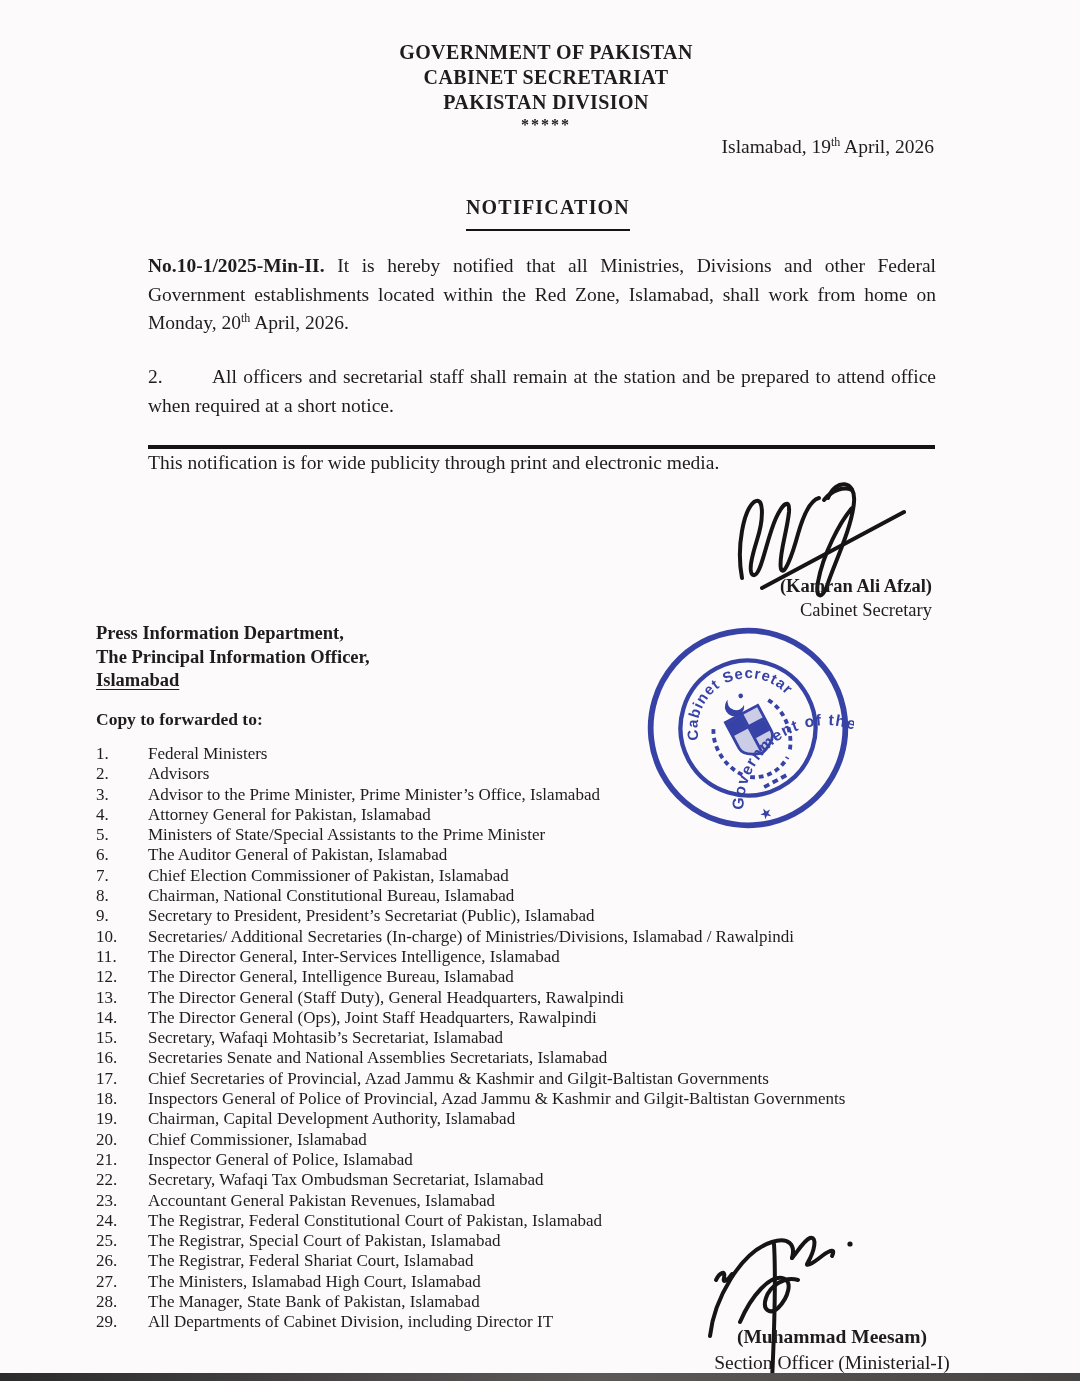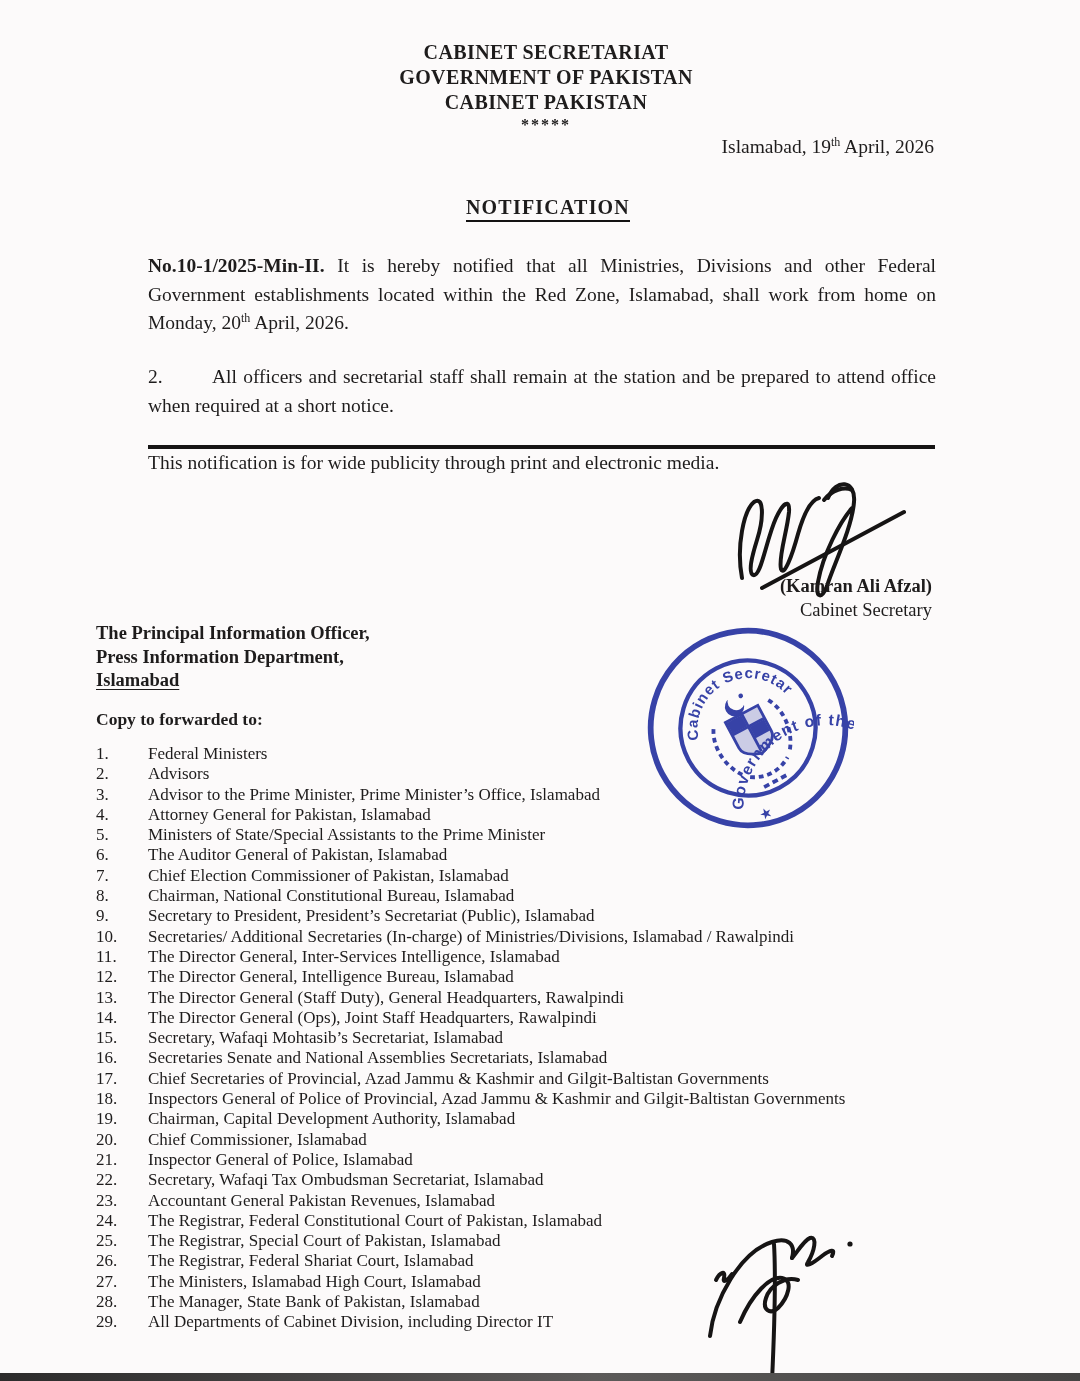--- a/index.html
+++ b/index.html
@@ -18,21 +18,21 @@
        font-size:20px;line-height:25px;letter-spacing:.4px;}
   .hdr .inner{display:inline-block;transform:translateX(6px);}
   .hdr .stars{font-size:16px;letter-spacing:2px;line-height:20px;}
   
   .dateline{top:136px;right:146px;font-size:19.5px;}
   sup{font-size:12px;line-height:0;}
   
   .titlebox{top:196px;left:0;width:1080px;text-align:center;}
   .titlebox .t{display:inline-block;transform:translateX(8px);
       font-weight:bold;font-size:20px;letter-spacing:1.2px;
-      border-bottom:2.5px solid #141212;padding-bottom:1px;}
+      border-bottom:2.5px solid #141212;padding-bottom:10px;}
   
   .para{left:148px;width:788px;font-size:19.5px;line-height:28.5px;
         text-align:justify;}
   .p1{top:252px;}
   .p2{top:363px;}
   .refno{font-weight:bold;}
   .pnum{display:inline-block;width:64px;}
   
   .rule{top:445px;left:148px;width:787px;height:3.5px;background:#161414;}
   .publicity{top:452px;left:148px;width:788px;font-size:19.5px;}
@@ -63,23 +63,23 @@
             background:linear-gradient(to right,#2c2b2b,#5c5a59 55%,#454443);}
   svg text{font-family:"Liberation Sans","DejaVu Sans",sans-serif;}
 </style>
 </head>
 <body>
 
 <div class="page">
 
   <div class="abs hdr">
     <div class="inner">
+      <div>GOVERNMENT OF PAKISTAN</div>
       <div>CABINET SECRETARIAT</div>
-      <div>GOVERNMENT OF PAKISTAN</div>
-      <div>CABINET PAKISTAN</div>
+      <div>PAKISTAN DIVISION</div>
       <div class="stars">*****</div>
     </div>
   </div>
 
   <div class="abs dateline"><span>Islamabad, 19</span><sup>th</sup><span> April, 2026</span></div>
 
   <div class="abs titlebox">
     <span class="t">NOTIFICATION</span>
   </div>
 
@@ -131,22 +131,22 @@
 
         <path d="M82,150 C70,134 68,110 78,94" stroke-width="4" stroke-dasharray="5 4"></path>
         <path d="M138,150 C150,134 152,110 142,94" stroke-width="4" stroke-dasharray="5 4"></path>
         <path d="M88,156 C102,165 118,165 132,156" stroke-width="4" stroke-dasharray="5 4"></path>
         <path d="M96,172 h28" stroke-width="4" stroke-dasharray="6 4"></path>
       </g>
     </g>
   </svg>
 
   <div class="abs addr">
+    <div>Press Information Department,</div>
     <div>The Principal Information Officer,</div>
-    <div>Press Information Department,</div>
     <div class="u">Islamabad</div>
   </div>
 
   <div class="abs copyhead">Copy to forwarded to:</div>
 
   <ol class="abs copy">
     <li>Federal Ministers</li>
     <li>Advisors</li>
     <li>Advisor to the Prime Minister, Prime Minister’s Office, Islamabad</li>
     <li>Attorney General for Pakistan, Islamabad</li>
@@ -180,16 +180,20 @@
   <svg class="abs sig2svg" width="180" height="163" viewBox="0 0 180 163">
     <g fill="none" stroke="#161414" stroke-width="4" stroke-linecap="round" stroke-linejoin="round">
       <path d="M16,62 C20,54 26,52 24,60 C22,66 28,62 32,56"></path>
       <path d="M10,118 C14,82 40,34 72,24 C88,19 96,26 92,40"></path>
       <path d="M40,104 C52,76 70,58 82,60 C94,62 88,80 78,90 C70,97 62,92 66,80 C70,68 84,58 98,62"></path>
       <path d="M92,40 C96,36 104,22 110,20 C118,18 114,34 108,44 C104,50 112,46 122,38 C130,32 136,30 132,38"></path>
       <path d="M74,26 C76,60 74,120 72,163"></path>
       <circle cx="150" cy="26" r="2.6" fill="#161414" stroke="none"></circle>
     </g>
   </svg>
+  <div class="abs sig2txt">
+    <div class="nm">(Muhammad Meesam)</div>
+    <div>Section Officer (Ministerial-I)</div>
+  </div>
 
   <div class="abs scanedge"></div>
 
 </div>
 
 </body></html>

